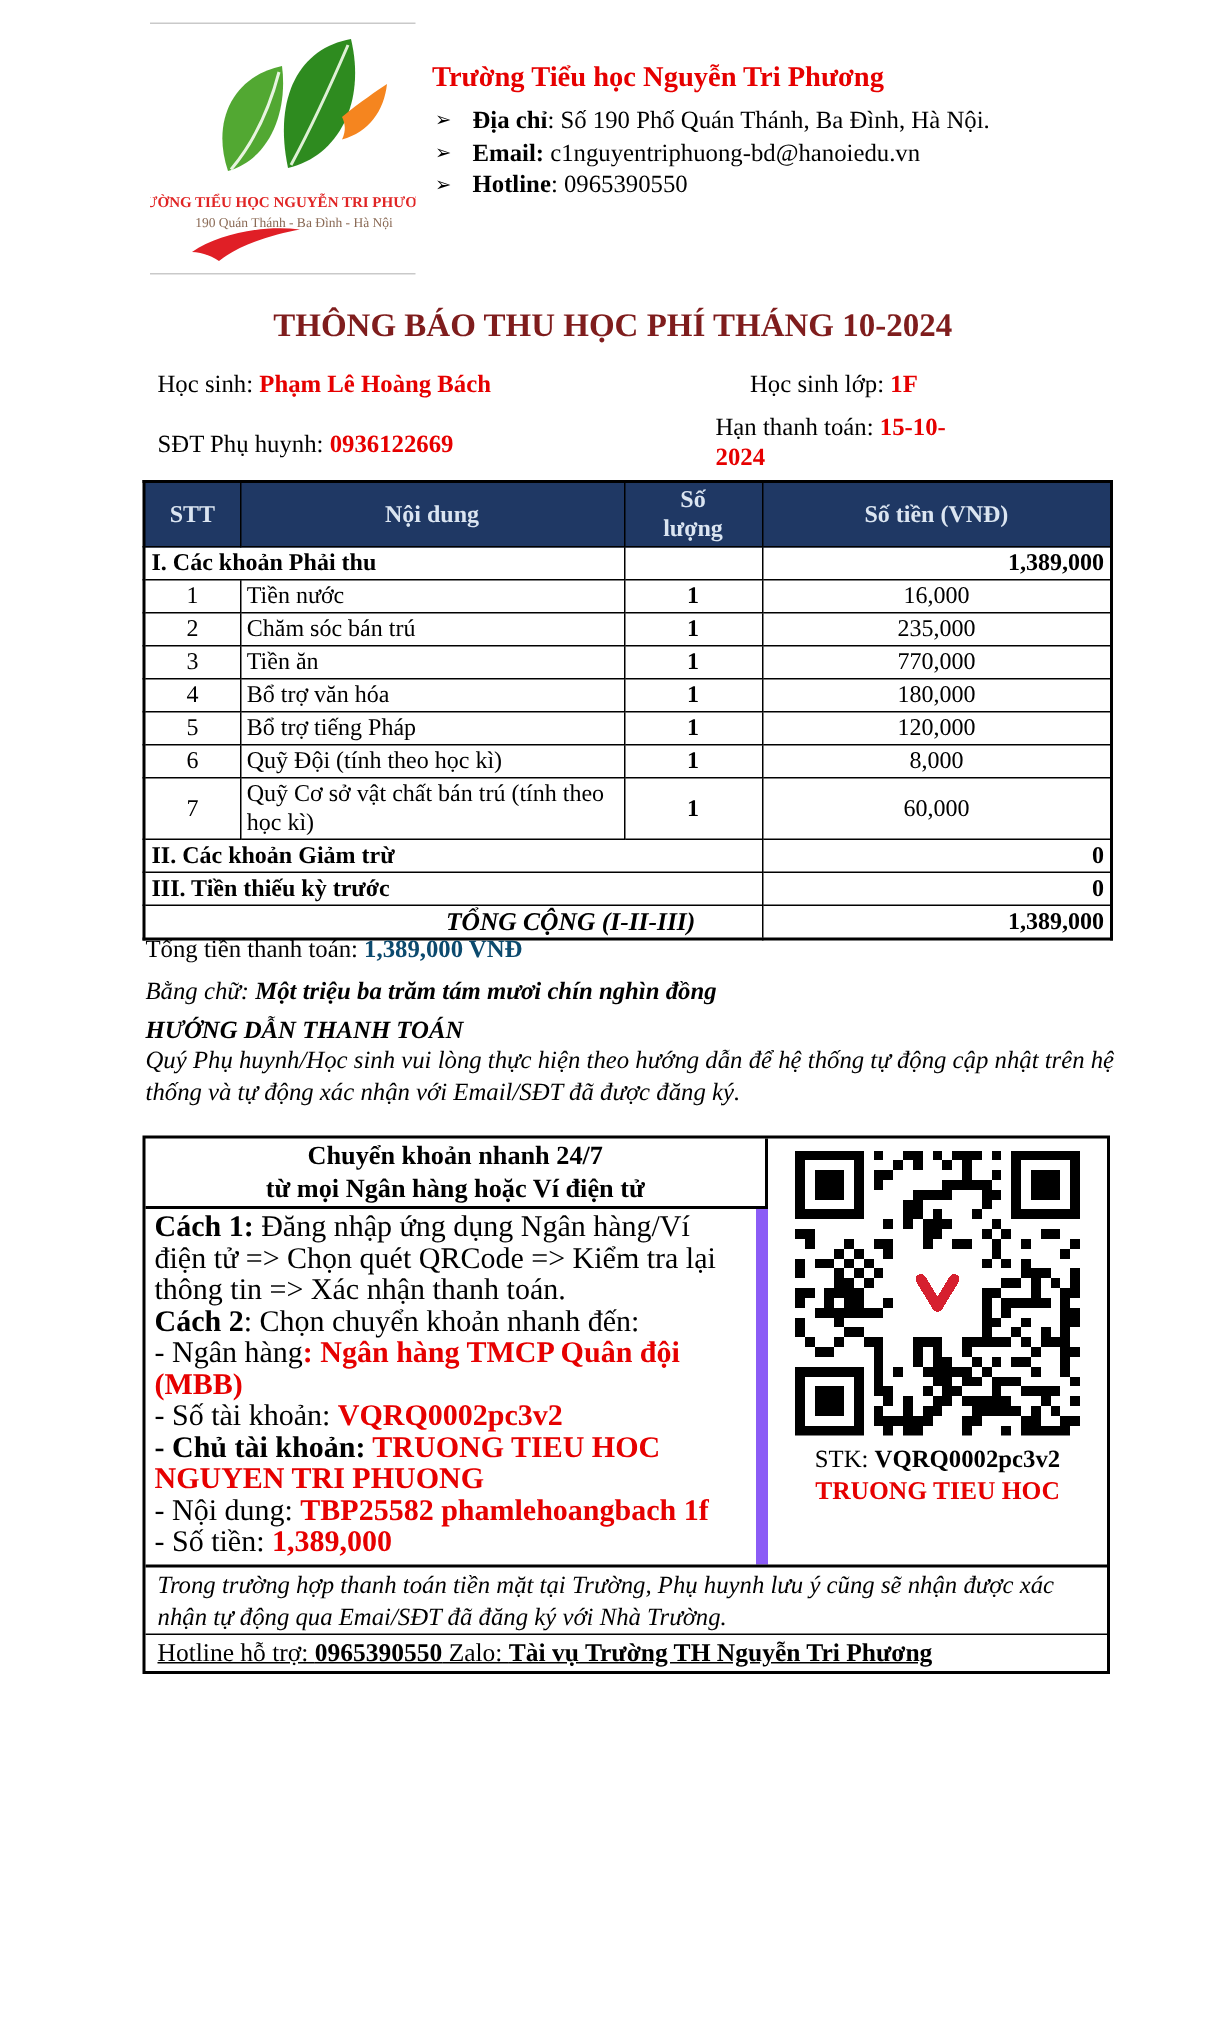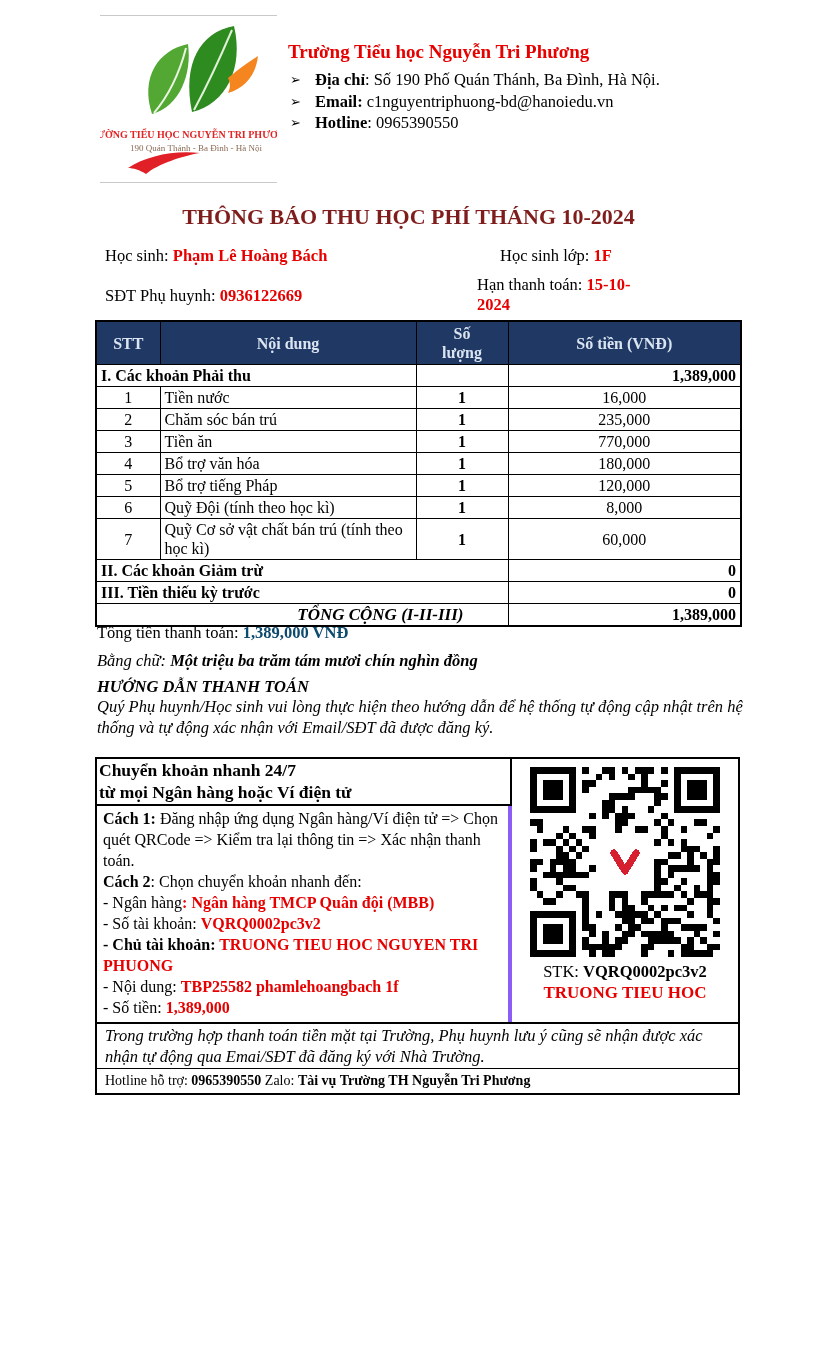--- a/index.html
+++ b/index.html
@@ -33,32 +33,32 @@
   .fee-table .total-label{font-style:italic;font-weight:bold;text-align:right;padding-right:44px;font-size:17px;}
   
   .sum{position:absolute;left:97px;font-size:16.5px;line-height:21px;width:648px;}
   .sum .red{color:#0c4a6e;font-weight:bold;}
   .it{font-style:italic;}
   .bi{font-style:italic;font-weight:bold;}
   
   .paybox{position:absolute;left:95px;top:757px;width:645px;border:2px solid #000;
           box-sizing:border-box;display:grid;grid-template-columns:415px 1fr;}
   .pb-header{grid-column:1;grid-row:1;border-right:2px solid #000;border-bottom:2px solid #000;
-             text-align:left;font-weight:bold;font-size:17.5px;line-height:21.5px;padding:1px 2px;}
-  .pb-content{grid-column:1;grid-row:2;border-right:4px solid #8b5cf6;padding:2px 6px 4px 6px;
-              font-size:16px;line-height:21px;}
+             text-align:center;font-weight:bold;font-size:17.5px;line-height:21.5px;padding:1px 2px;}
+  .pb-content{grid-column:1;grid-row:2;border-right:8px solid #8b5cf6;padding:2px 6px 4px 6px;
+              font-size:20px;line-height:21px;}
   .pb-content .red{color:#e60000;font-weight:bold;}
   .pb-qr{grid-column:2;grid-row:1/3;text-align:center;padding-top:8px;}
   .qr-caption{font-size:16.5px;line-height:21px;text-align:center;}
   .qr-caption .b{font-weight:bold;}
   .qr-red{font-size:17px;line-height:21px;font-weight:bold;color:#e60000;}
   .pb-note{grid-column:1/3;grid-row:3;border-top:2px solid #000;font-style:italic;
            font-size:16.5px;line-height:21px;padding:1px 8px;}
-  .pb-hotline{grid-column:1/3;grid-row:4;border-top:1px solid #000;font-size:14px;
-              line-height:22px;padding:1px 8px;}
+  .pb-hotline{grid-column:1/3;grid-row:4;border-top:1px solid #000;font-size:17px;
+              line-height:22px;padding:1px 8px;text-decoration:underline;}
   .pb-hotline .b{font-weight:bold;}
 </style>
 </head>
 <body>
 
 <div class="page">
 
   <div class="logo-box">
     <svg width="177" height="166" viewBox="0 0 177 166">
 

